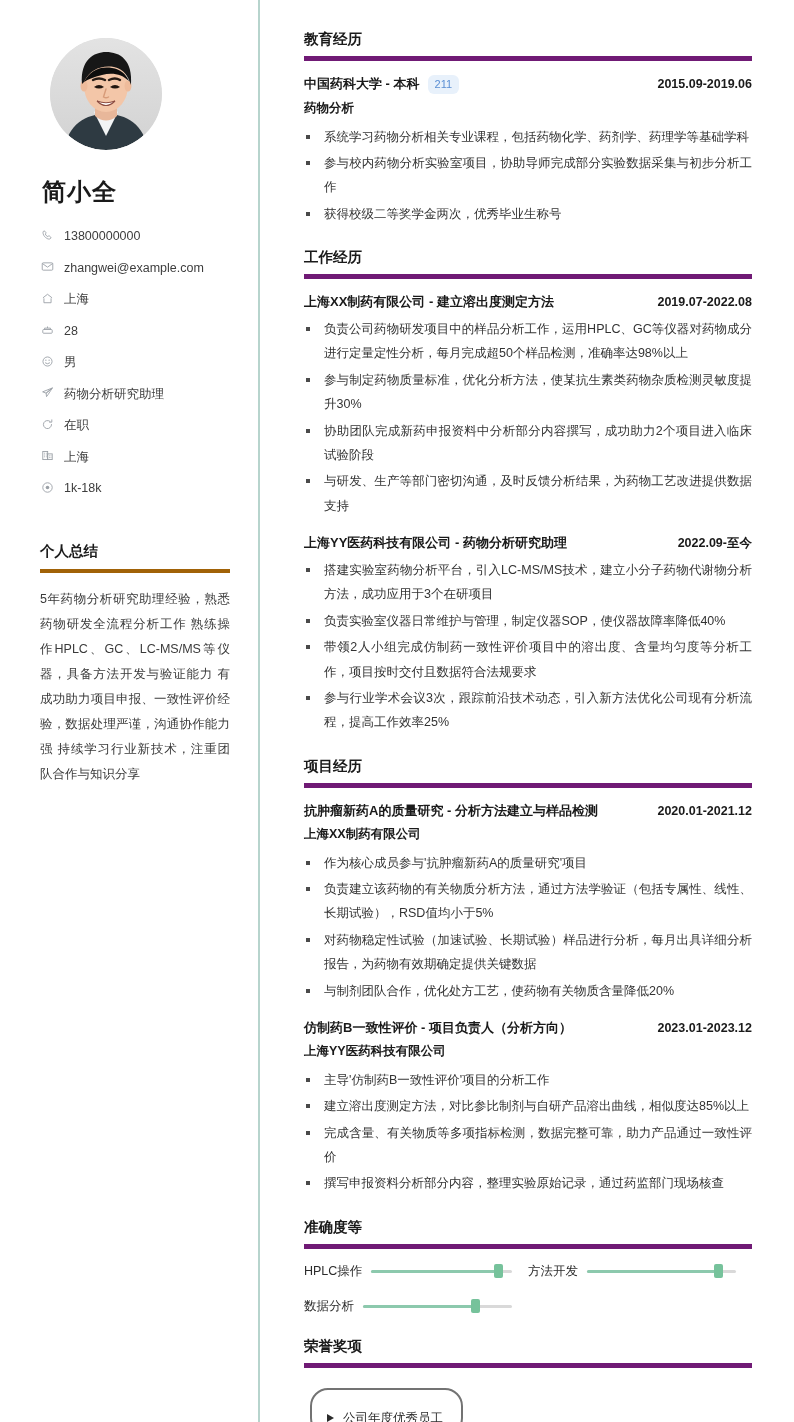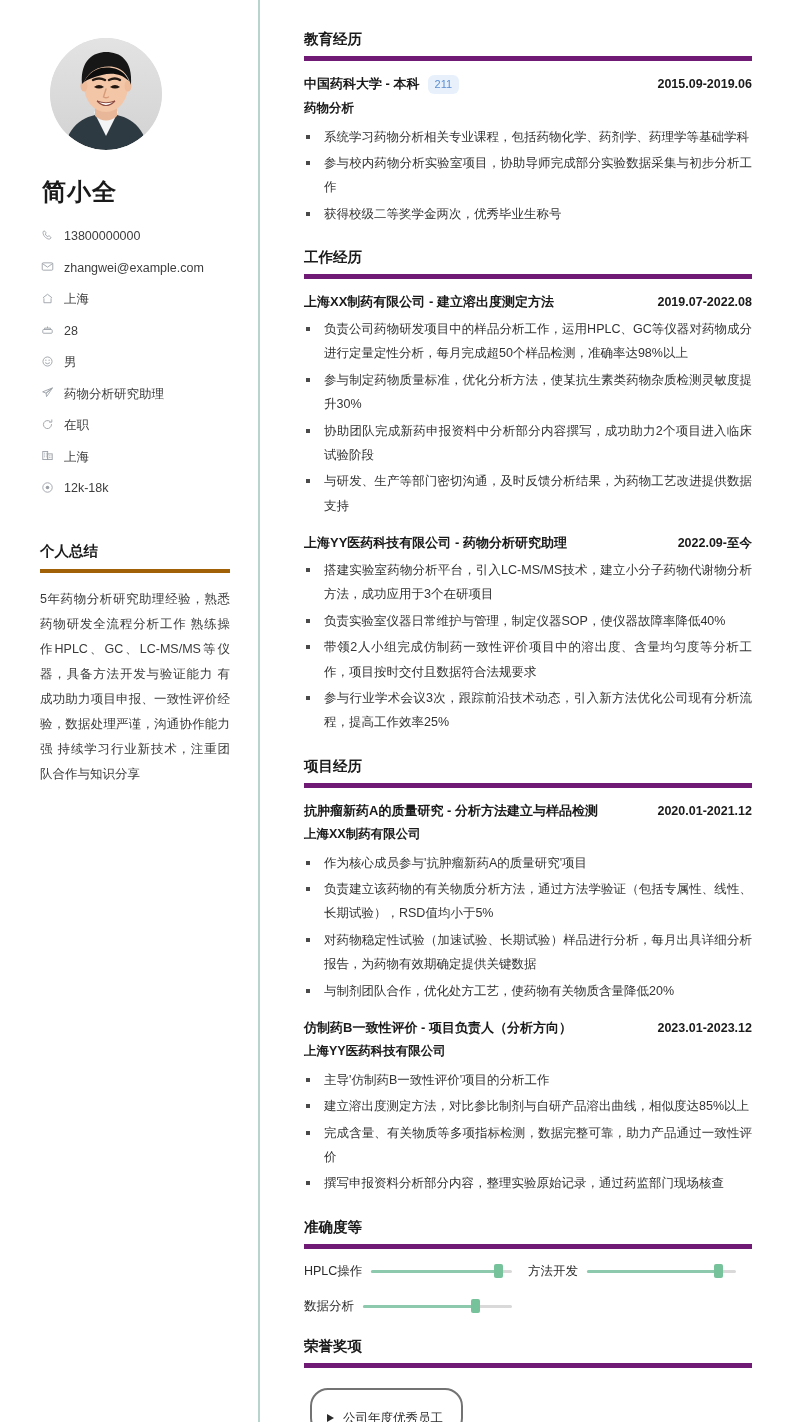--- a/index.html
+++ b/index.html
@@ -367,21 +367,21 @@
         <span class="contact-text">上海</span>
       </li>
 
       <li class="contact-item">
         <span class="contact-icon">
           <svg viewBox="0 0 16 16" width="13" height="13" fill="none" stroke="currentColor" stroke-width="1.1">
             <circle cx="8" cy="8" r="5.8"></circle>
             <circle cx="8" cy="8" r="2.2" fill="currentColor" stroke="none"></circle>
           </svg>
         </span>
-        <span class="contact-text">12k-18k</span>
+        <span class="contact-text">1k-18k</span>
       </li>
 
     </ul>
 
     <section class="side-section">
       <div class="side-heading">个人总结</div>
       <p class="side-body">5年药物分析研究助理经验，熟悉药物研发全流程分析工作 熟练操作HPLC、GC、LC-MS/MS等仪器，具备方法开发与验证能力 有成功助力项目申报、一致性评价经验，数据处理严谨，沟通协作能力强 持续学习行业新技术，注重团队合作与知识分享</p>
     </section>
 
   </aside>

